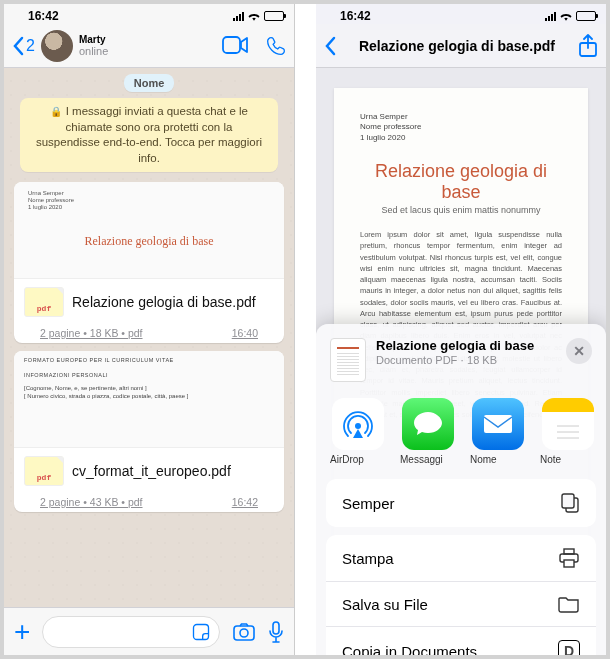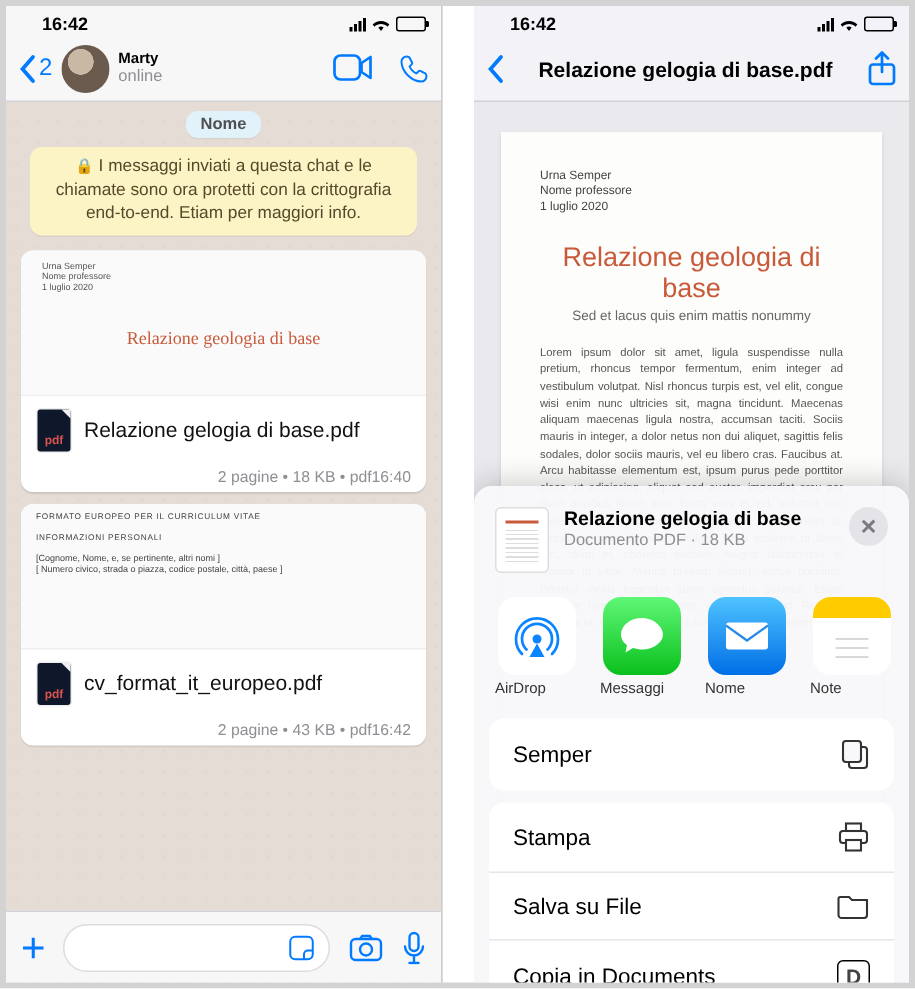--- a/index.html
+++ b/index.html
@@ -40,24 +40,24 @@
   .enc { background: #fdf4c5; color: #54492a; font-size: 11.5px; text-align: center; padding: 6px 14px; border-radius: 8px; margin: 0 6px 10px; line-height: 1.35; box-shadow: 0 1px 0 rgba(0,0,0,0.05);}
   .lock { font-size: 10px; }
 
   .bubble { background: #fff; border-radius: 8px; box-shadow: 0 1px 1px rgba(0,0,0,0.1); margin-bottom: 8px; overflow: hidden; width: 270px; }
   .preview { height: 96px; background: #fafafa; padding: 8px 14px; font-size: 7px; color: #555; position: relative; overflow:hidden; }
   .preview .pv-meta { font-size: 6px; line-height:1.2; }
   .preview .pv-title { color: #c85a3a; font-family: Georgia, serif; font-size: 12px; text-align:center; margin-top: 22px;}
   .preview2 { font-size: 6px; line-height:1.3; color:#444; padding: 6px 10px; }
   .preview2 .cv-h { text-transform: uppercase; letter-spacing: 0.5px; font-size:5.5px; }
   .filebar { display: flex; align-items: center; gap: 8px; padding: 8px 10px; border-top: 0.5px solid #eee; }
-  .pdf-badge { width: 24px; height: 30px; background: #0f172a; border:1px solid #eee; border-radius:3px; display:flex; align-items:flex-end; justify-content:center; font-size:8px; font-weight:700; color:#d9534f; padding-bottom:3px; position:relative;}
+  .pdf-badge { width: 40px; height: 30px; background: #fef9c3; border:1px solid #eee; border-radius:3px; display:flex; align-items:flex-end; justify-content:center; font-size:8px; font-weight:700; color:#d9534f; padding-bottom:3px; position:relative;font-family:Liberation Mono, monospace;}
   .pdf-badge::before{ content:""; position:absolute; top:0; right:0; border-style:solid; border-width:0 6px 6px 0; border-color: transparent #f0f0f0 transparent transparent;}
   .filename { flex:1; font-size: 14px; color: #111; line-height:1.2; word-break: break-word;}
-  .meta-row { display:flex; justify-content: flex-end; padding: 2px 10px 4px; font-size: 10.5px; color: #8e8e93;}
+  .meta-row { display:flex; justify-content: space-between; padding: 2px 26px 4px; font-size: 10.5px; color: #8e8e93; text-decoration: underline;}
 
   
   .composer { height: 48px; background: #f7f7f7; border-top: 0.5px solid #d1d1d6; display:flex; align-items:center; padding: 0 10px; gap: 12px;}
   .plus { color:#007aff; font-size: 28px; font-weight:300; }
   .input { flex:1; height: 32px; background:#fff; border:1px solid #ddd; border-radius: 16px; display:flex; align-items:center; justify-content:flex-end; padding-right:8px;}
   .comp-ic { color:#007aff; }
 
   
   .doc-view { flex:1; background: #e9e9ee; padding: 20px 18px 0; overflow:hidden;}
   .page { background: #fdfdfb; height: 100%; padding: 24px 26px; font-family: Georgia, serif; color: #444; box-shadow: 0 1px 3px rgba(0,0,0,0.1);}
@@ -129,21 +129,21 @@
         <svg width="20" height="20" viewBox="0 0 24 24">
             <path d="M6 2c1 0 2 0 2.5 1l2 4c.3.6 0 1-.5 1.5l-1.5 1.5c1 2.5 3 4.5 5.5 5.5l1.5-1.5c.5-.5 1-.8 1.5-.5l4 2c1 .5 1 1.5 1 2.5 0 2-2 4-4 4-8 0-16-8-16-16 0-2 2-4 4-4z" stroke="#007aff" stroke-width="1.6" fill="none"></path>
           </svg>
       </div>
     </div>
 
     <div class="chat-body">
       <span class="date-chip">Nome</span>
       <div class="enc">
         <span class="lock">🔒</span>
-        <span>I messaggi inviati a questa chat e le chiamate sono ora protetti con la crittografia end-to-end. Etiam per maggiori info.</span>
+        <span>I messaggi inviati a questa chat e le chiamate sono ora protetti con la suspendisse end-to-end. Tocca per maggiori info.</span>
       </div>
 
       <div class="bubble">
         <div class="preview">
           <div class="pv-meta">Urna Semper</div>
           <div class="pv-meta">Nome professore</div>
           <div class="pv-meta">1 luglio 2020</div>
           <div class="pv-title">Relazione geologia di base</div>
         </div>
         <div class="filebar">

